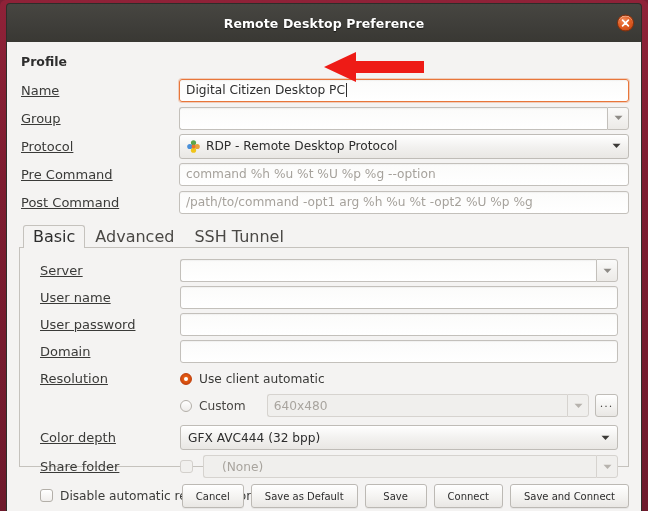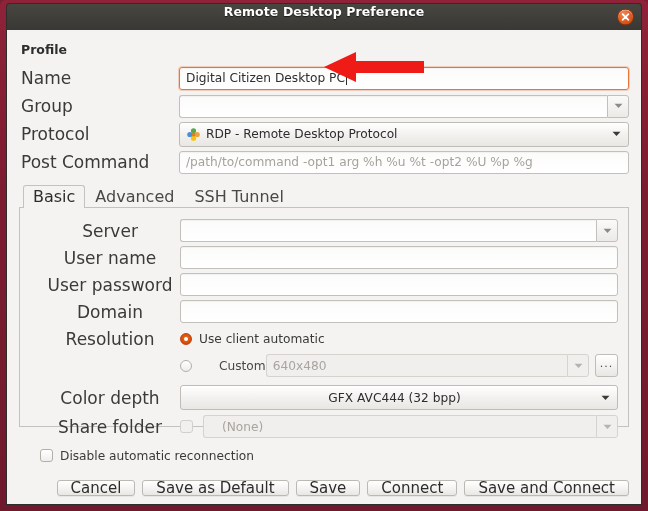--- a/index.html
+++ b/index.html
@@ -15,26 +15,27 @@
   #window {
     position: absolute;
     left: 0; top: 0;
     width: 648px; height: 511px;
     background: linear-gradient(180deg,#8f2238 0%,#7d1c30 35%,#6e1a2c 100%);
     border-radius: 6px 6px 0 0;
     padding: 3px 6px 6px 6px;
   }
   #titlebar {
     position: relative;
-    height: 27px;
+    height: 39px;
     border-radius: 4px 4px 0 0;
     background: linear-gradient(180deg,#474641 0%,#3f3e3a 55%,#393833 100%);
     border: 1px solid #2e2d29;
     border-bottom: none;
     display: flex;
+    align-items: center;
     justify-content: center;
   }
   #title-text {
     color: #ffffff;
     font-size: 12.5px;
     font-weight: bold;
     letter-spacing: .1px;
     text-shadow: 0 1px 1px rgba(0,0,0,.6);
   }
   #close-btn {
@@ -70,23 +71,24 @@
 
   .frow {
     display: flex;
     align-items: center;
     height: 26px;
     margin-bottom: 2px;
   }
   .flabel {
     width: 160px;
     flex: 0 0 160px;
-    font-size: 17px;
+    font-size: 13px;
     color: #3a3a38;
     padding-left: 2px;
+    text-decoration: underline;
   }
   .fctl { flex: 1 1 auto; display: flex; align-items: center; min-width: 0; }
 
   
   .entry {
     flex: 1 1 auto;
     height: 23px;
     border: 1px solid #c3c0bb;
     border-radius: 3px;
     background: linear-gradient(180deg,#fbfbfa 0%,#ffffff 100%);
@@ -230,43 +232,42 @@
     border-color: #c5c2bd;
     color: #2d2d2d;
   }
   .tab.inactive { background: transparent; }
   #tabpanel {
     border: 1px solid #c5c2bd;
     border-top: none;
     background: #f4f3f2;
     padding: 10px 10px 8px 10px;
     height: 219px;
-    text-align: center;
   }
   #tabpanel .flabel { width: 150px; flex: 0 0 150px; padding-left: 10px; }
   #tabpanel .frow { height: 25px; margin-bottom: 2px; }
 
   
   #actionbar {
     position: absolute;
     left: 12px; right: 12px;
     bottom: 8px;
     display: flex;
     justify-content: flex-end;
     gap: 7px;
   }
   .btn {
     min-width: 62px;
-    height: 16px;
+    height: 24px;
     padding: 0 13px;
     border: 1px solid #bcb9b4;
     border-radius: 3px;
     background: linear-gradient(180deg,#ffffff 0%,#f5f4f2 50%,#e9e7e4 100%);
     box-shadow: 0 1px 0 rgba(0,0,0,.05);
-    font-size: 15px;
+    font-size: 10px;
     font-family: inherit;
     color: #2d2d2d;
     cursor: pointer;
     display: flex; align-items: center; justify-content: center;
     white-space: nowrap;
   }
 
   
   #red-arrow {
     position: absolute;
@@ -332,20 +333,28 @@
             <circle cx="6.5" cy="6.5" r="1.9" fill="#e8762d"></circle>
           </svg>
           <span class="om-label">RDP - Remote Desktop Protocol</span>
           <svg width="9" height="6" viewBox="0 0 9 6" aria-hidden="true">
               <path d="M0.5 0.8 L4.5 5 L8.5 0.8 Z" fill="#3c3a37"></path>
             </svg>
         </div>
       </div>
     </div>
 
+    <div class="frow">
+      <div class="flabel">Pre Command</div>
+      <div class="fctl">
+        <div class="entry">
+          <span class="ph">command %h %u %t %U %p %g --option</span>
+        </div>
+      </div>
+    </div>
 
     <div class="frow">
       <div class="flabel">Post Command</div>
       <div class="fctl">
         <div class="entry">
           <span class="ph">/path/to/command -opt1 arg %h %u %t -opt2 %U %p %g</span>
         </div>
       </div>
     </div>
 
@@ -407,21 +416,21 @@
             <div class="radio-row">
               <span class="radio on"></span>
               <span class="radio-label">Use client automatic</span>
             </div>
           </div>
         </div>
 
         <div class="frow">
           <div class="flabel"></div>
           <div class="fctl">
-            <div class="radio-row" style="flex:0 0 auto; margin-right:0;gap:20px;">
+            <div class="radio-row" style="flex:0 0 auto; margin-right:21px;">
               <span class="radio"></span>
               <span class="radio-label dim">Custom</span>
             </div>
             <div class="combo disabled">
               <div class="entry">640x480</div>
               <div class="combo-arrow">
                 <svg width="9" height="6" viewBox="0 0 9 6" aria-hidden="true">
                     <path d="M0.5 0.8 L4.5 5 L8.5 0.8 Z" fill="#b6b2ad"></path>
                   </svg>
               </div>

